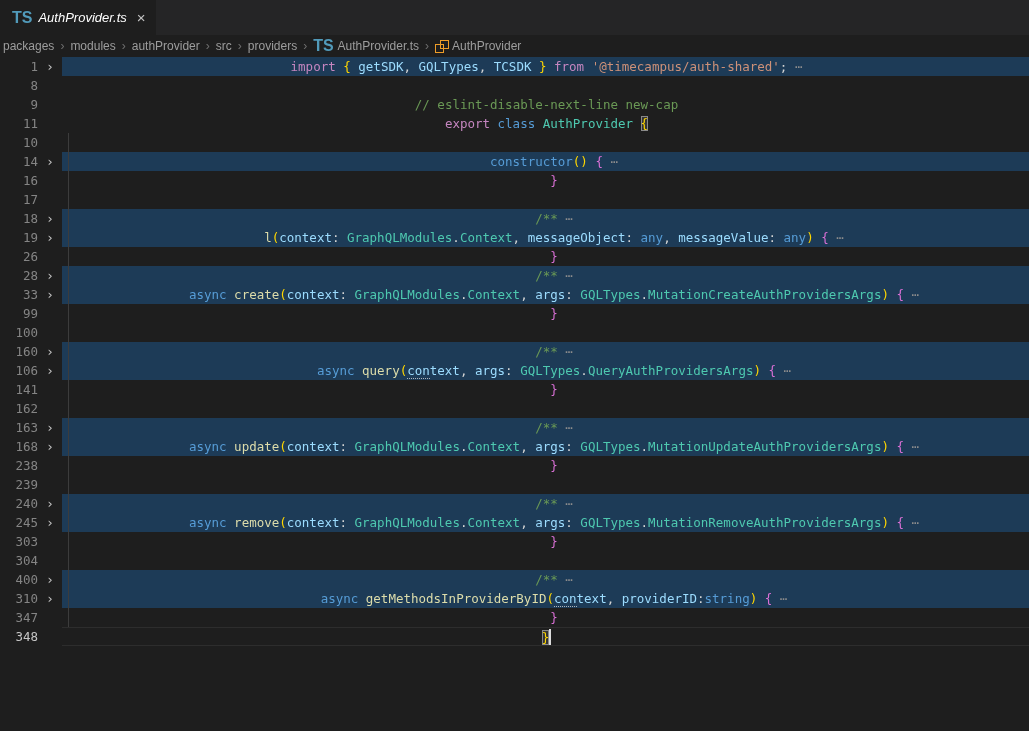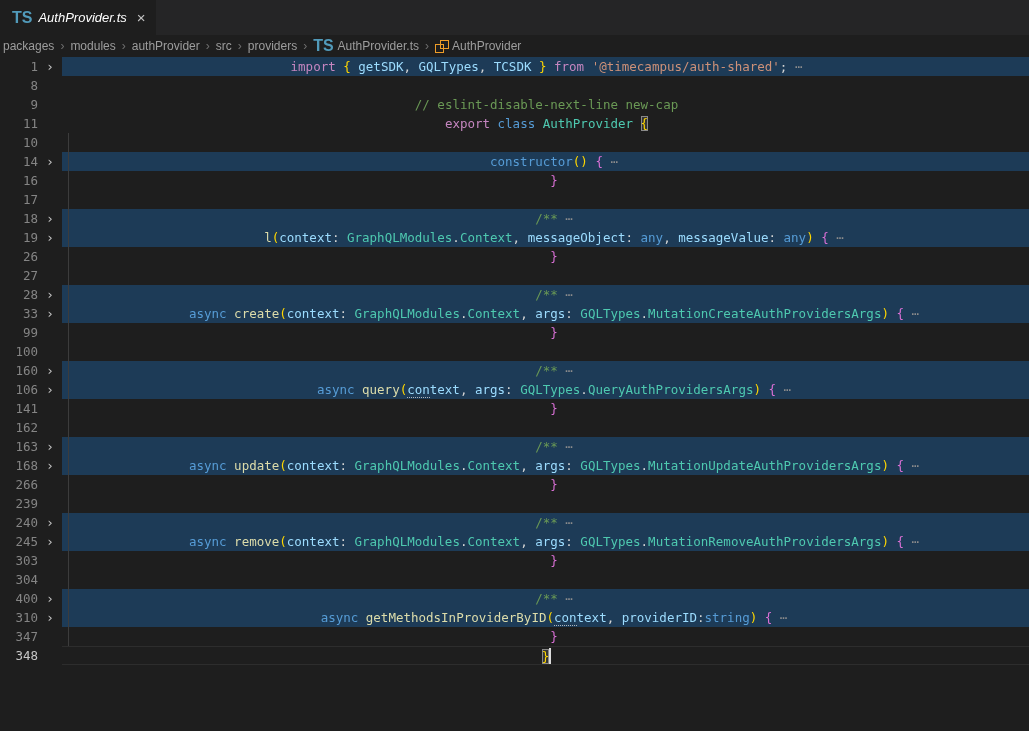--- a/index.html
+++ b/index.html
@@ -141,26 +141,20 @@
         <span class="code hl i1"><span class="tk fn">l</span><span class="tk b1">(</span><span class="tk var">context</span><span class="tk pun">: </span><span class="tk type">GraphQLModules</span><span class="tk pun">.</span><span class="tk type">Context</span><span class="tk pun">, </span><span class="tk var">messageObject</span><span class="tk pun">: </span><span class="tk kw2">any</span><span class="tk pun">, </span><span class="tk var">messageValue</span><span class="tk pun">: </span><span class="tk kw2">any</span><span class="tk b1">)</span><span class="tk b2"> {</span><span class="tk ell"> ⋯</span></span>
       </div>
       <div class="row">
         <span class="guide"></span>
         <span class="ln">26</span>
         <span class="fold"></span>
         <span class="code i1"><span class="tk b2">}</span></span>
       </div>
       <div class="row">
         <span class="guide"></span>
-        <span class="ln">27</span>
-        <span class="fold"></span>
-        <span class="code"></span>
-      </div>
-      <div class="row">
-        <span class="guide"></span>
         <span class="ln">28</span>
         <span class="fold">›</span>
         <span class="code hl i1"><span class="tk cmt">/**</span><span class="tk ell"> ⋯</span></span>
       </div>
       <div class="row">
         <span class="guide"></span>
         <span class="ln">33</span>
         <span class="fold">›</span>
         <span class="code hl i1"><span class="tk kw2">async</span><span class="tk fn"> create</span><span class="tk b1">(</span><span class="tk var">context</span><span class="tk pun">: </span><span class="tk type">GraphQLModules</span><span class="tk pun">.</span><span class="tk type">Context</span><span class="tk pun">, </span><span class="tk var">args</span><span class="tk pun">: </span><span class="tk type">GQLTypes</span><span class="tk pun">.</span><span class="tk type">MutationCreateAuthProvidersArgs</span><span class="tk b1">)</span><span class="tk b2"> {</span><span class="tk ell"> ⋯</span></span>
       </div>
@@ -207,21 +201,21 @@
         <span class="code hl i1"><span class="tk cmt">/**</span><span class="tk ell"> ⋯</span></span>
       </div>
       <div class="row">
         <span class="guide"></span>
         <span class="ln">168</span>
         <span class="fold">›</span>
         <span class="code hl i1"><span class="tk kw2">async</span><span class="tk fn"> update</span><span class="tk b1">(</span><span class="tk var">context</span><span class="tk pun">: </span><span class="tk type">GraphQLModules</span><span class="tk pun">.</span><span class="tk type">Context</span><span class="tk pun">, </span><span class="tk var">args</span><span class="tk pun">: </span><span class="tk type">GQLTypes</span><span class="tk pun">.</span><span class="tk type">MutationUpdateAuthProvidersArgs</span><span class="tk b1">)</span><span class="tk b2"> {</span><span class="tk ell"> ⋯</span></span>
       </div>
       <div class="row">
         <span class="guide"></span>
-        <span class="ln">266</span>
+        <span class="ln">238</span>
         <span class="fold"></span>
         <span class="code i1"><span class="tk b2">}</span></span>
       </div>
       <div class="row">
         <span class="guide"></span>
         <span class="ln">239</span>
         <span class="fold"></span>
         <span class="code"></span>
       </div>
       <div class="row">

